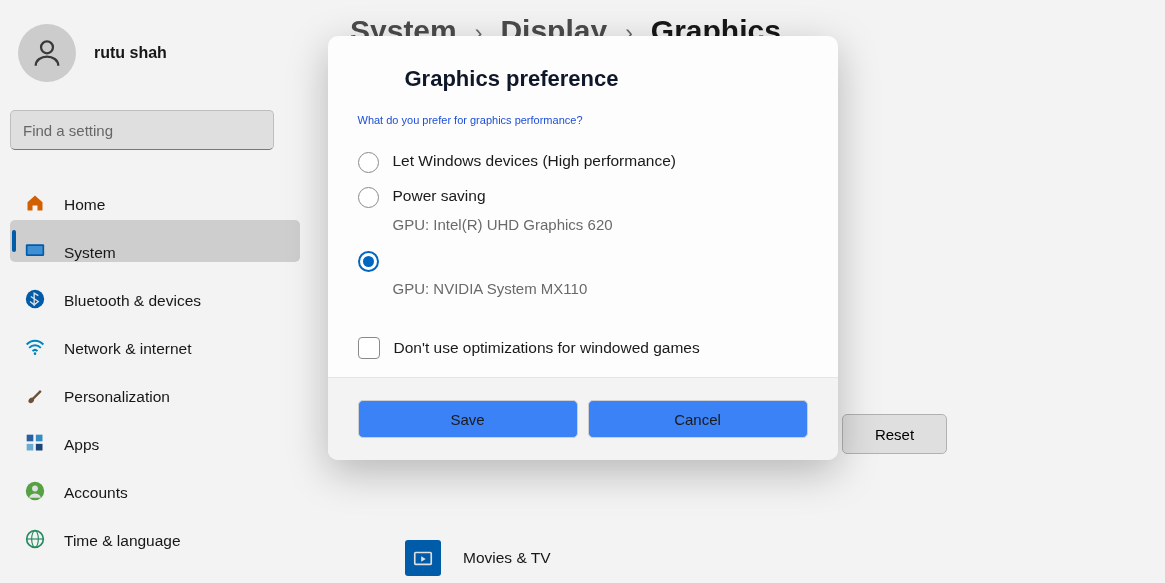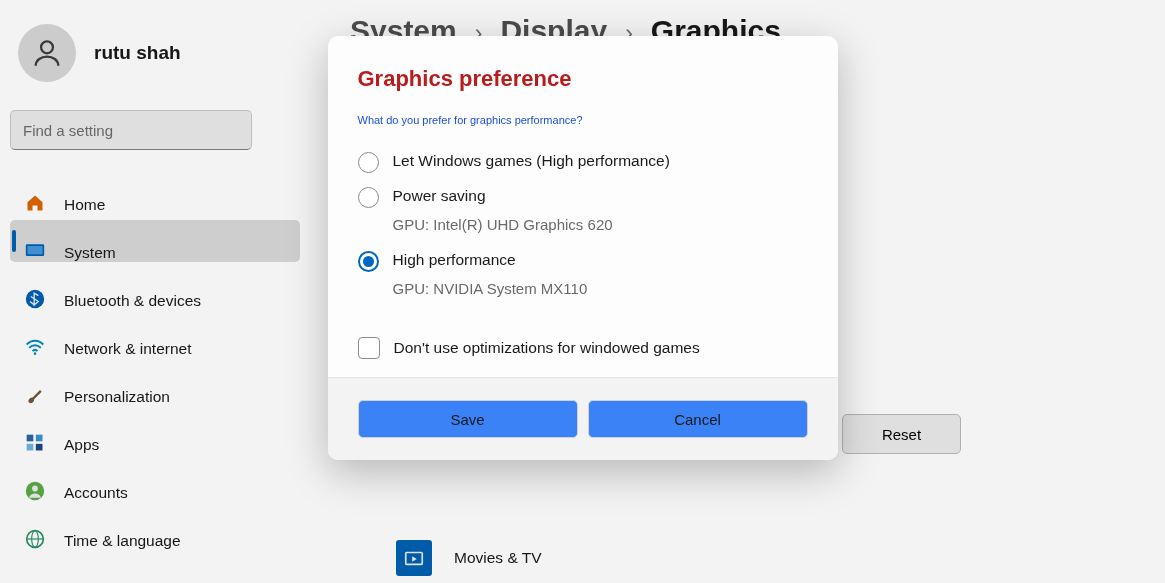--- a/index.html
+++ b/index.html
@@ -36,27 +36,27 @@
       width: 58px;
       height: 58px;
       border-radius: 50%;
       background: #e8e8e8;
       display: flex;
       align-items: center;
       justify-content: center;
       color: #414141;
     }
     .username {
-      font-size: 19px;
+      font-size: 16px;
       font-weight: 600;
       color: #1a1a1a;
     }
     .search-box {
       margin: 8px 4px 22px 0;
-      width: 242px;
+      width: 264px;
     }
     .search-box input {
       width: 100%;
       height: 40px;
       background: #fdfdfd;
       border: 1px solid #d8d8d8;
       border-bottom: 1.5px solid #888;
       border-radius: 5px;
       padding: 0 12px;
       font-size: 15px;
@@ -113,31 +113,31 @@
       font-size: 23px;
     }
     .breadcrumb .lead {
       color: #555;
       font-weight: 600;
     }
     .reset-btn {
       position: absolute;
       top: 414px;
       left: 842px;
-      width: 119px;
+      width: 105px;
       height: 40px;
       border: 1px solid #c9c9c9;
       border-radius: 5px;
       background: #fdfdfd;
       font-size: 15px;
     }
     .movies-row {
       position: absolute;
       top: 540px;
-      left: 396px;
+      left: 405px;
       display: flex;
       align-items: center;
       gap: 22px;
     }
     .movies-icon {
       width: 36px;
       height: 36px;
       background: #0067c0;
       border-radius: 3px;
       display: flex;
@@ -165,22 +165,23 @@
       border-radius: 10px;
       box-shadow: 0 12px 40px rgba(0,0,0,0.25);
       overflow: hidden;
     }
     .modal-body {
       padding: 30px 30px 18px 30px;
     }
     .modal-title {
       font-size: 22px;
       font-weight: 600;
-      color: #b91c1c;
+      color: #0f172a;
       margin-bottom: 22px;
+      margin-left: 47px;
     }
     .modal-question {
       font-size: 11px;
       color: #1d4ed8;
       margin-bottom: 20px;
     }
     .radio-group {
       display: flex;
       flex-direction: column;
       gap: 4px;
@@ -388,32 +389,31 @@
 <div class="overlay">
   <div class="modal">
     <div class="modal-body">
       <div class="modal-title">Graphics preference</div>
       <div class="modal-question">What do you prefer for graphics performance?</div>
 
       <div class="radio-group">
 
         <label class="radio-row">
           <span class="radio-circle"></span>
-          <span class="radio-label">Let Windows games (High performance)</span>
+          <span class="radio-label">Let Windows devices (High performance)</span>
         </label>
 
         <label class="radio-row">
           <span class="radio-circle"></span>
           <span class="radio-label">Power saving</span>
         </label>
         <div class="radio-sub">GPU: Intel(R) UHD Graphics 620</div>
 
         <label class="radio-row">
           <span class="radio-circle selected"></span>
-          <span class="radio-label">High performance</span>
         </label>
         <div class="radio-sub">GPU: NVIDIA System MX110</div>
 
         <label class="checkbox-row">
           <span class="checkbox-box"></span>
           <span class="checkbox-label">Don't use optimizations for windowed games</span>
         </label>
       </div>
     </div>
 

